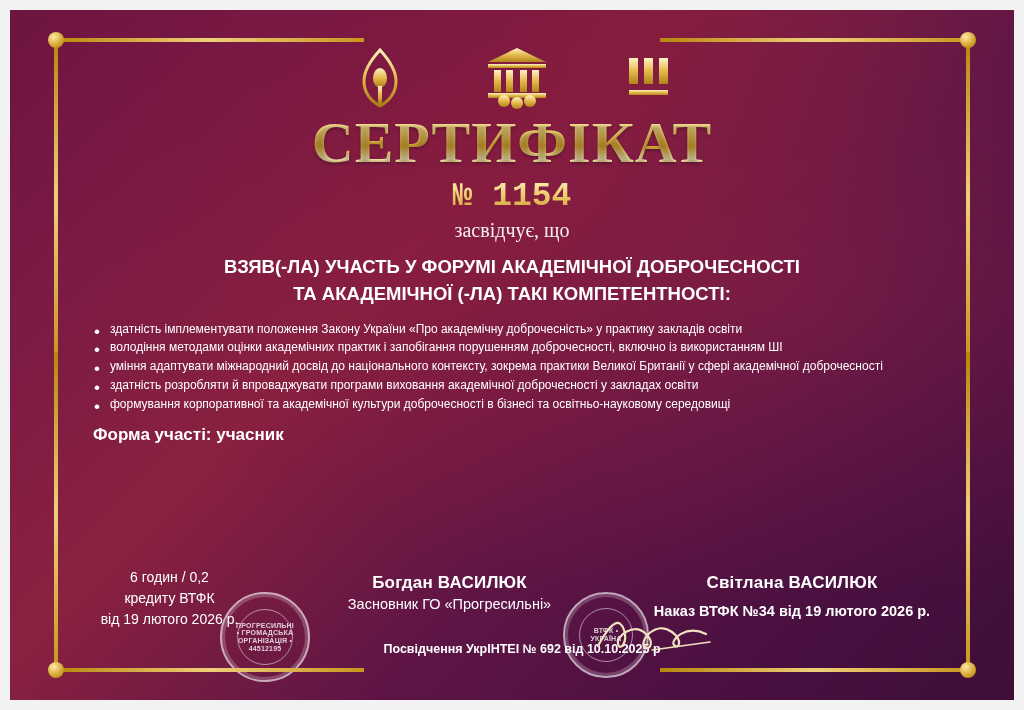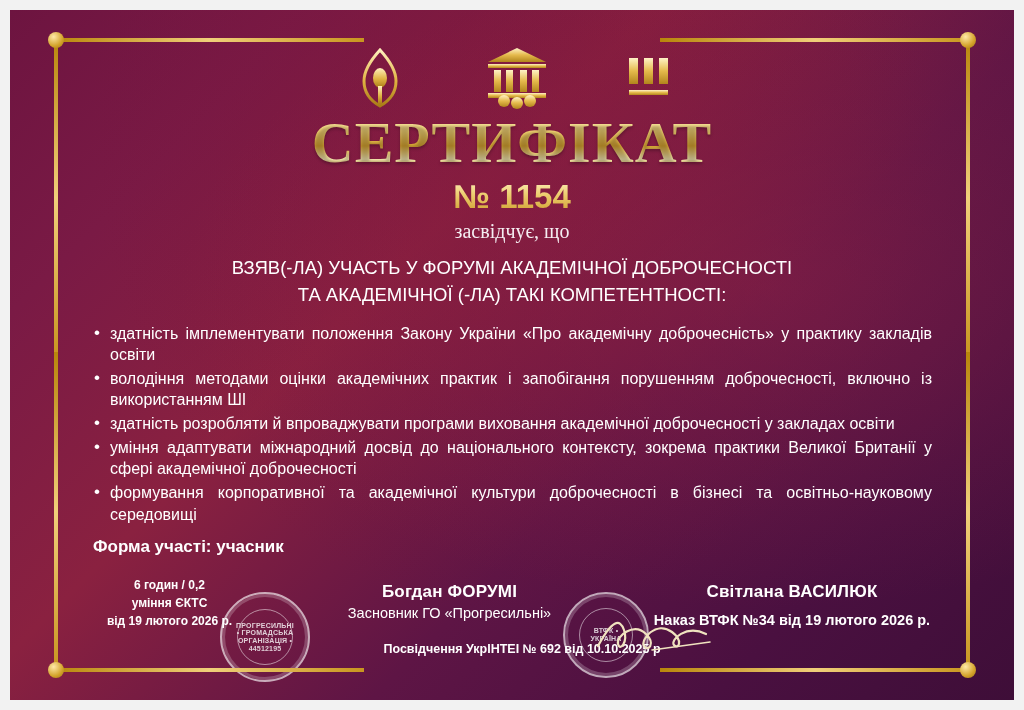--- a/index.html
+++ b/index.html
@@ -99,21 +99,21 @@
     line-height: 1;
     background: linear-gradient(180deg, #fff3c4 0%, #f3d271 30%, #d8a531 55%, #f7e9b0 78%, #c9921f 100%);
     -webkit-background-clip: text;
     background-clip: text;
     color: transparent;
     text-shadow: 0 2px 3px rgba(0,0,0,0.25);
   }
 
   .number {
     margin-top: 6px;
-    font-family: Liberation Sans, sans-serif;
+    font-family: Liberation Mono, monospace;
     font-weight: bold;
     font-size: 33px;
     background: linear-gradient(180deg, #fff3c4 0%, #eccc6d 45%, #cc9a28 100%);
     -webkit-background-clip: text;
     background-clip: text;
     color: transparent;
   }
 
   .attests {
     margin-top: 4px;
@@ -128,33 +128,33 @@
     font-weight: bold;
     color: #ffffff;
     letter-spacing: 0.5px;
   }
 
   .participation {
     margin-top: 12px;
     font-size: 18.5px;
     line-height: 1.45;
     color: #ffffff;
-    font-weight: 400;
+    font-weight: 700;
   }
 
   .competences {
     margin: 14px auto 0 auto;
     width: 840px;
     text-align: left;
     padding: 0;
     list-style: none;
   }
   .competences li {
     position: relative;
-    font-size: 16px;
+    font-size: 12px;
     line-height: 1.32;
     color: #ffffff;
     padding-left: 18px;
     margin-bottom: 3px;
     text-align: justify;
   }
   .competences li::before {
     content: "•";
     position: absolute;
     left: 2px;
@@ -186,22 +186,22 @@
   .footer-row {
     display: flex;
     justify-content: space-between;
     align-items: flex-start;
   }
   .foot-col { position: relative; }
 
   .foot-left {
     width: 175px;
     text-align: center;
-    font-size: 12px;
-    font-weight: bold;
+    font-size: 14px;
+    font-weight: normal;
     line-height: 1.5;
     color: #ffffff;
     padding-top: 4px;
   }
 
   .foot-mid {
     width: 330px;
     text-align: center;
     padding-top: 10px;
   }
@@ -359,39 +359,39 @@
     <div class="attests">засвідчує, що</div>
 
     <div class="participation">
       <div>ВЗЯВ(-ЛА) УЧАСТЬ У ФОРУМІ АКАДЕМІЧНОЇ ДОБРОЧЕСНОСТІ</div>
       <div>ТА АКАДЕМІЧНОЇ (-ЛА) ТАКІ КОМПЕТЕНТНОСТІ:</div>
     </div>
 
     <ul class="competences">
       <li>здатність імплементувати положення Закону України «Про академічну доброчесність» у практику закладів освіти</li>
       <li>володіння методами оцінки академічних практик і запобігання порушенням доброчесності, включно із використанням ШІ</li>
+      <li>уміння адаптувати міжнародний досвід до національного контексту, зокрема практики Великої Британії у сфері академічної доброчесності</li>
       <li>здатність розробляти й впроваджувати програми виховання академічної доброчесності у закладах освіти</li>
-      <li>уміння адаптувати міжнародний досвід до національного контексту, зокрема практики Великої Британії у сфері академічної доброчесності</li>
       <li>формування корпоративної та академічної культури доброчесності в бізнесі та освітньо-науковому середовищі</li>
     </ul>
 
     <div class="form-line">Форма участі: учасник</div>
   </div>
 
   <div class="footer">
     <div class="footer-row">
 
       <div class="foot-col foot-left">
         <div>6 годин / 0,2</div>
-        <div>уміння ЄКТС</div>
+        <div>кредиту ВТФК</div>
         <div>від 19 лютого 2026 р.</div>
       </div>
 
       <div class="foot-col foot-mid">
-        <div class="sign-name">Богдан ФОРУМІ</div>
+        <div class="sign-name">Богдан ВАСИЛЮК</div>
         <div class="sign-role">Засновник ГО «Прогресильні»</div>
       </div>
 
       <div class="foot-col foot-right">
         <div class="sign-name">Світлана ВАСИЛЮК</div>
         <div class="order">Наказ ВТФК №34 від 19 лютого 2026 р.</div>
       </div>
 
     </div>
 

